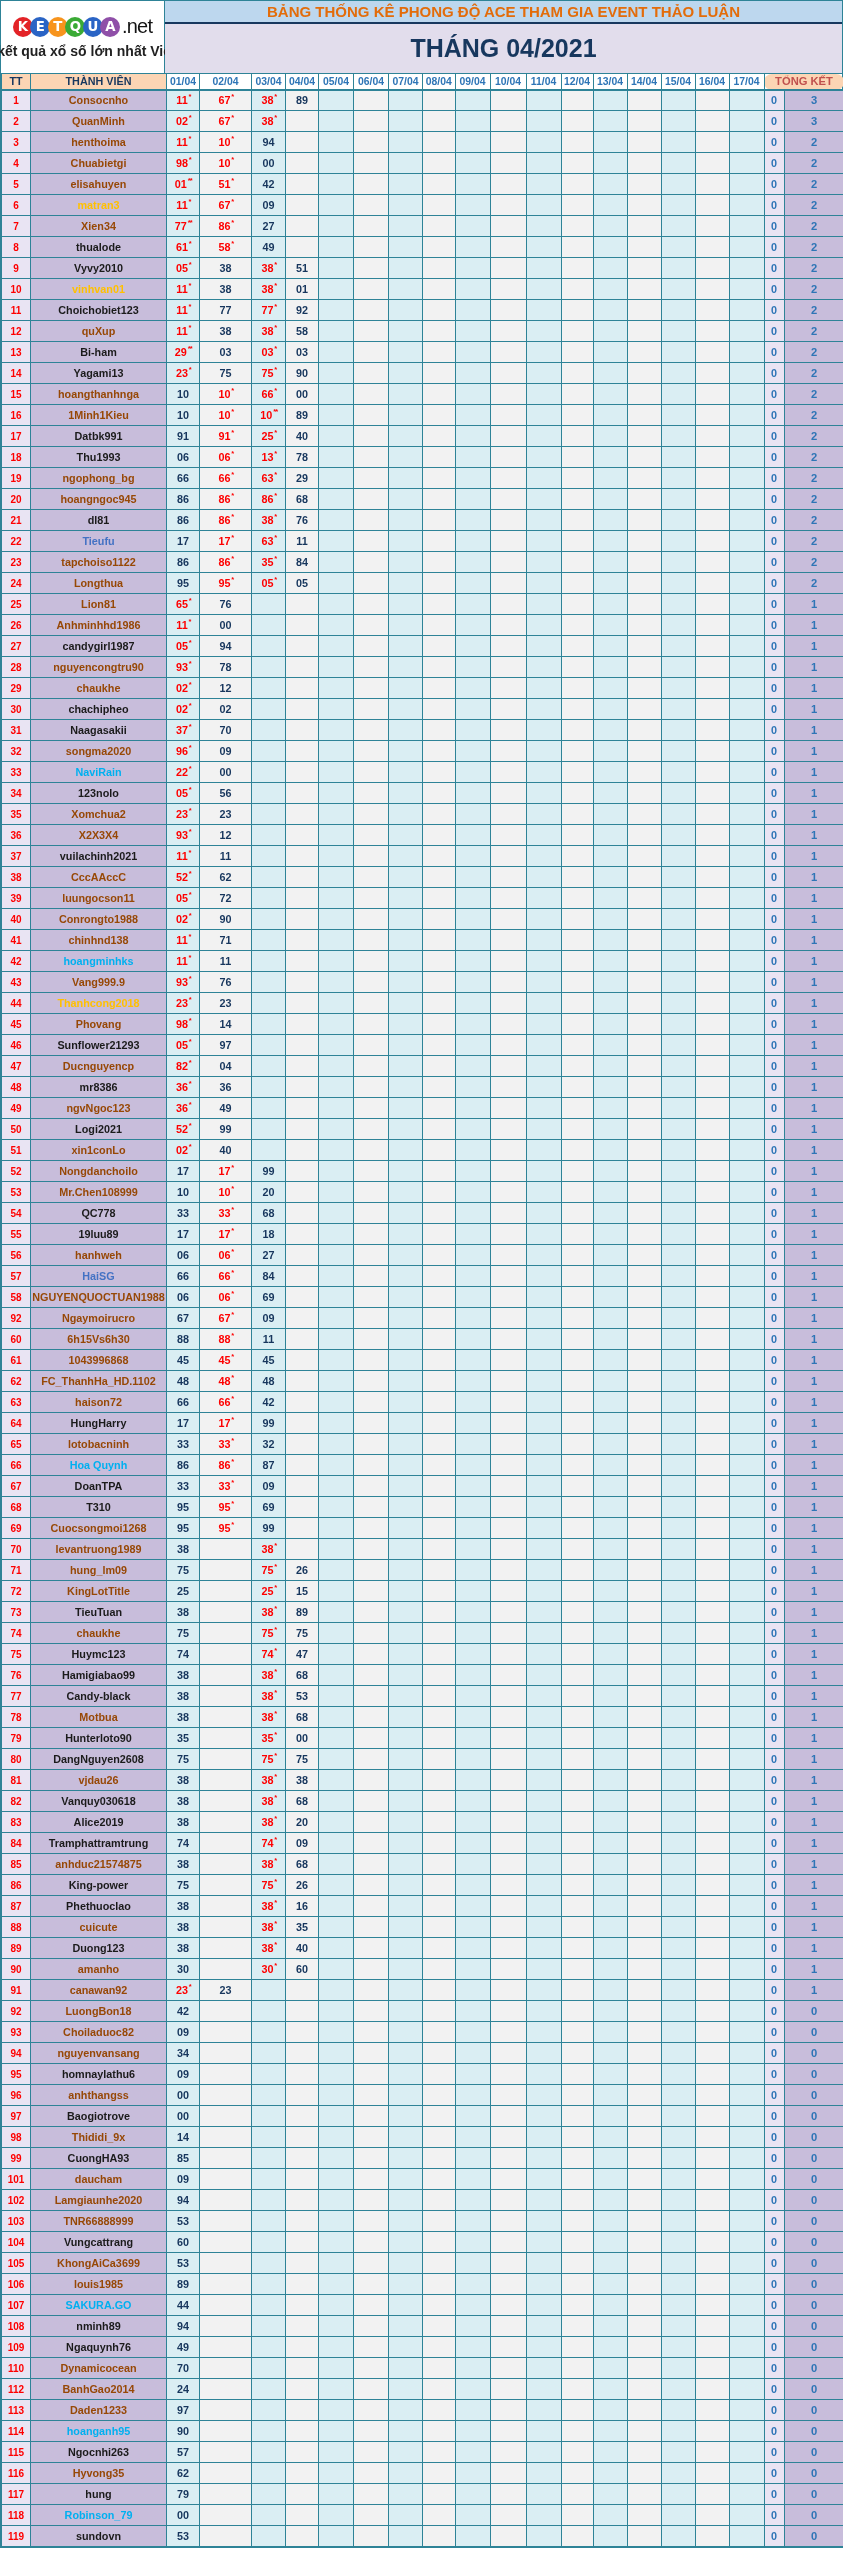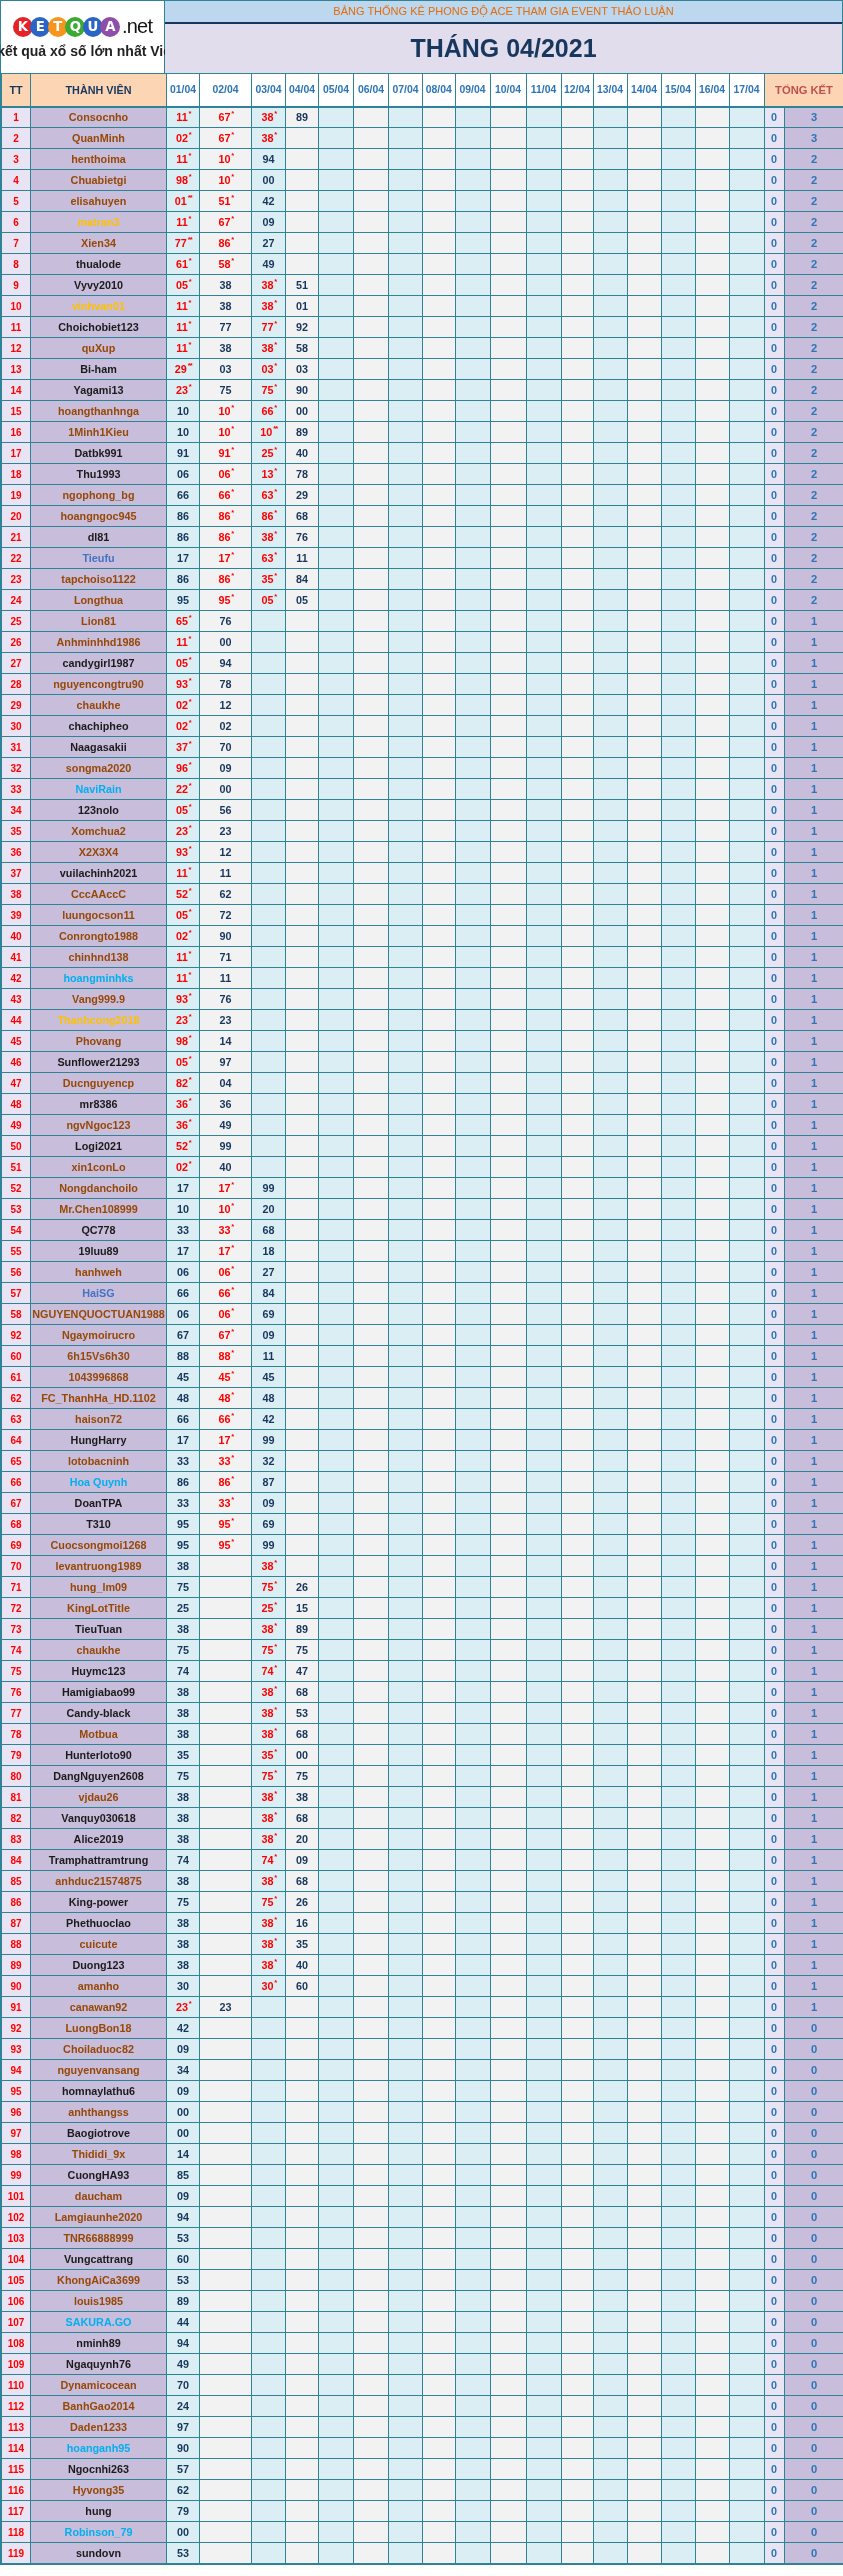--- a/index.html
+++ b/index.html
@@ -19,40 +19,40 @@
   .logo-line{display:flex;align-items:center;}
   .lc{
     width:20px;height:20px;border-radius:50%;color:#fff;font-weight:bold;
     font-size:13.3px;display:flex;align-items:center;justify-content:center;
     margin-right:-2.5px;font-family:"DejaVu Sans",sans-serif;
   }
   .net{color:#141414;font-size:20px;font-weight:normal;margin-left:4.2px;letter-spacing:-0.8px;}
   .tagline{font-size:14px;color:#222;margin-top:4.2px;font-weight:bold;white-space:nowrap;}
   .band-right{flex:1;display:flex;flex-direction:column;min-width:0;}
   .banner-strip{
-    height:22.5px;background:#bdd7ee;color:#e36c0a;font-weight:normal;font-size:11px;
+    height:22.5px;background:#bdd7ee;color:#e36c0a;font-weight:bold;font-size:15px;
     display:flex;align-items:center;justify-content:center;
     border-bottom:2.5px solid #17375e;box-sizing:border-box;
   }
   .month-strip{
     flex:1;background:#e2ddec;color:#17375e;font-weight:bold;font-size:25px;
     display:flex;align-items:center;justify-content:center;letter-spacing:0px;text-align:center;
   }
   
   table{border-collapse:collapse;table-layout:fixed;width:840px;}
   th,td{
     border:0.8px solid #2e8397;padding:0;text-align:center;
     overflow:hidden;white-space:nowrap;box-sizing:border-box;
   }
   thead th{
-    height:33px;background:#ffffff;color:#2e75b6;font-size:10.4px;font-weight:bold;
+    height:16px;background:#ffffff;color:#2e75b6;font-size:10.4px;font-weight:bold;
     border-bottom:2.5px solid #2e8397;
   }
   th.head-tt,th.head-member{background:#fcd5b4;color:#17375e;font-size:10.8px;}
-  th.head-total{background:#fcd5b4;color:#c0504d;font-size:11.2px;}
+  th.head-total{background:#fcd5b4;color:#c0504d;font-size:11.2px;border-radius:8px;}
   tbody td{height:21px;font-weight:bold;font-size:10.8px;}
   td.tt{background:#e9e4f3;color:#fe0000;font-size:10px;}
   td.member{background:#c8bddb;font-size:10.8px;}
   td.dcol-even{background:#daeef3;}
   td.dcol-odd{background:#f2f2f2;}
   td.zero{background:#e9e4f3;color:#2e75b6;}
   td.total{background:#c8bddb;color:#2e75b6;font-size:11.2px;}
   .val{color:#17365d;}
   .val.red{color:#fe0000;}
   sup.star{

